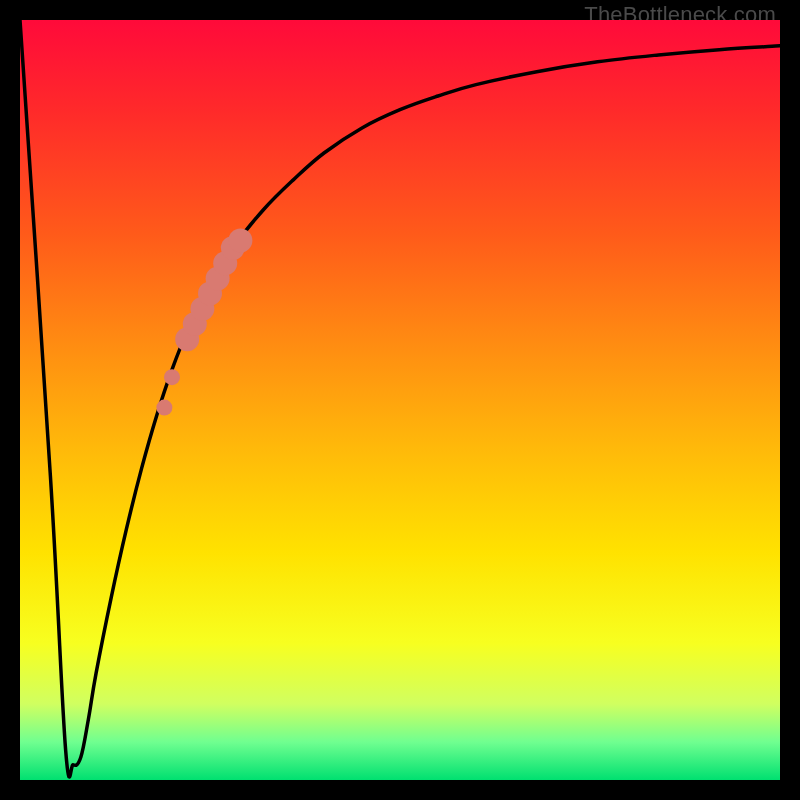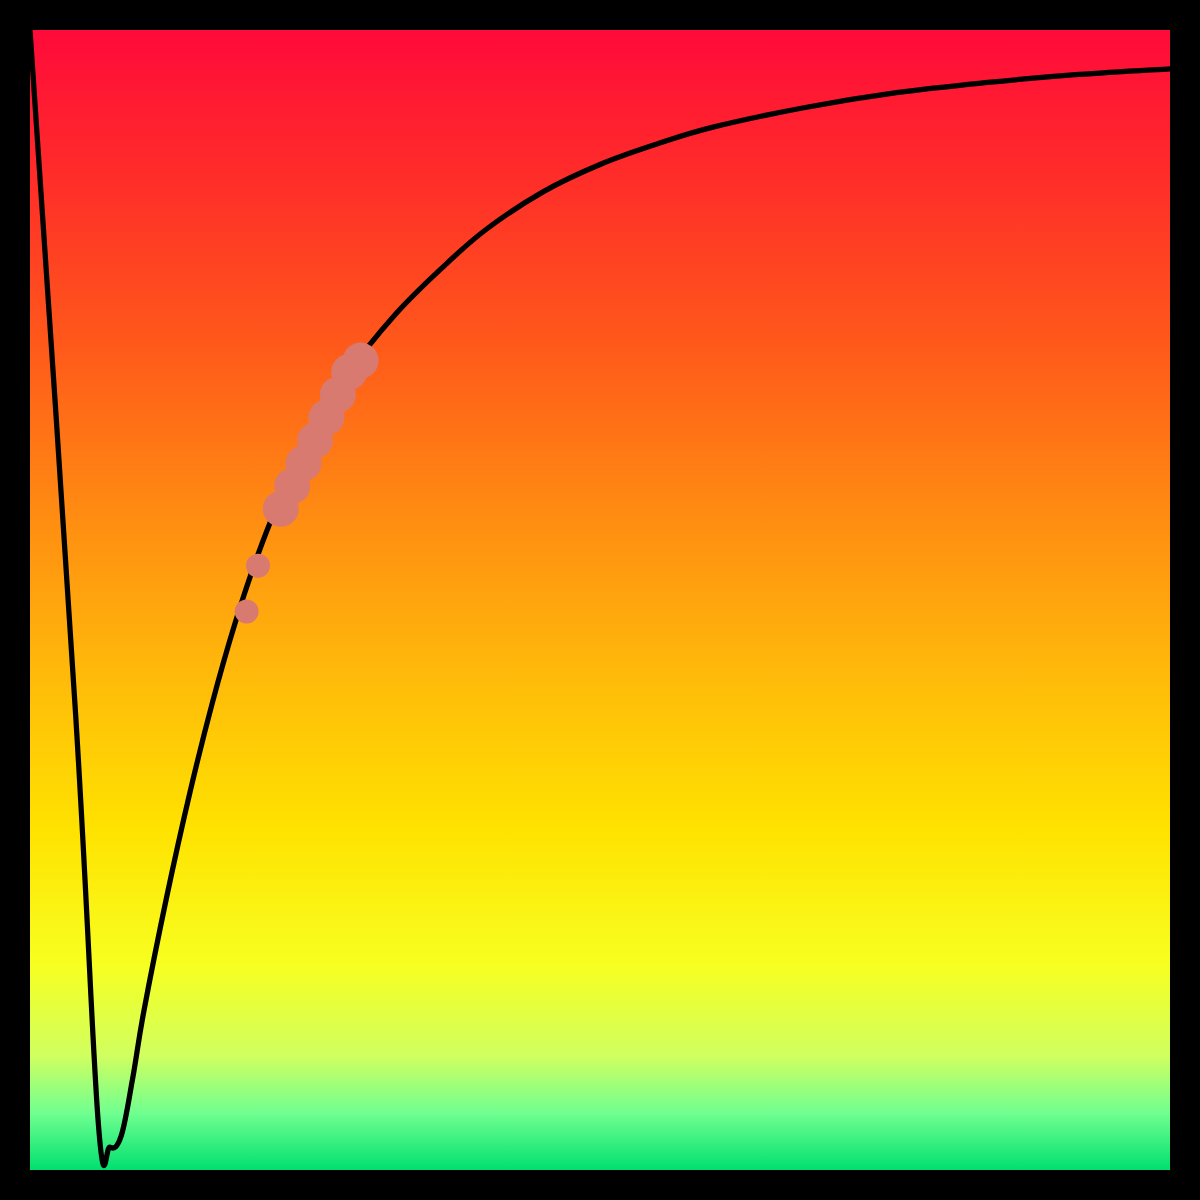--- a/index.html
+++ b/index.html
@@ -52,20 +52,21 @@
     top: 0;
     width: 760px;
     height: 760px;
     overflow: visible;
   }
 </style>
 </head>
 <body>
 
 <div class="frame">
+  <div class="watermark">TheBottleneck.com</div>
 
   <div class="plot">
     <svg class="curve" viewBox="0 0 760 760">
       <path id="main-curve" fill="none" stroke-linecap="round" stroke-linejoin="round" d="M 0,0 C 5.472,82.08 22.192,324.672 30.400000000000002,456 C 38.608000000000004,587.328 41.496,677.616 45.6,729.6 C 49.704,781.5840000000001 50.464000000000006,743.4319999999999 53.2,744.8 C 55.936,746.168 58.06400000000001,745.408 60.800000000000004,737.2 C 63.536,728.9920000000001 65.66399999999999,714.248 68.39999999999999,699.2 C 71.136,684.152 71.896,675.488 76,653.6 C 80.104,631.712 85.72800000000001,603.592 91.2,577.6 C 96.672,551.6080000000001 100.92800000000001,532.456 106.4,509.2 C 111.872,485.944 116.12800000000001,468.92 121.60000000000001,448.40000000000003 C 127.072,427.88000000000005 131.32799999999997,412.984 136.79999999999998,395.2 C 142.272,377.416 146.528,364.64799999999997 152,349.59999999999997 C 157.472,334.55199999999996 160.35999999999999,326.648 167.2,311.6 C 174.04,296.552 181.792,281.048 190,266 C 198.208,250.952 203.22400000000002,241.68 212.8,228 C 222.376,214.32 232.25600000000003,202.31199999999998 243.20000000000002,190 C 254.144,177.68800000000002 262.65599999999995,169.86 273.59999999999997,159.60000000000002 C 284.544,149.34000000000003 291.688,142.3024 304,133 C 316.312,123.6976 328.32,115.71759999999996 342,107.91999999999996 C 355.68,100.12239999999996 366.32,95.42559999999995 380,89.67999999999995 C 393.68,83.93439999999995 404.32000000000005,80.51439999999998 418.00000000000006,76 C 431.68000000000006,71.48560000000002 438.216,68.97760000000004 456,64.60000000000002 C 473.784,60.222400000000015 494.9120000000001,55.78399999999994 516.8000000000001,51.67999999999995 C 538.6880000000001,47.57599999999996 555.712,44.809600000000074 577.6,41.80000000000007 C 599.488,38.79040000000006 616.512,37.14879999999994 638.4,34.95999999999992 C 660.288,32.77119999999991 677.312,31.281599999999965 699.2,29.639999999999986 C 721.0880000000001,27.998400000000007 749.056,26.524000000000022 760,25.840000000000032" stroke="#000000" stroke-width="3.5"></path>
       <g id="marker-group">
           <circle cx="144.4" cy="387.6" r="8" fill="#d97a71"></circle>
           <circle cx="152" cy="357.2" r="8" fill="#d97a71"></circle>
           <circle cx="167.2" cy="319.20000000000005" r="12" fill="#d97a71"></circle>
           <circle cx="174.8" cy="304" r="12" fill="#d97a71"></circle>
           <circle cx="182.4" cy="288.8" r="12" fill="#d97a71"></circle>

